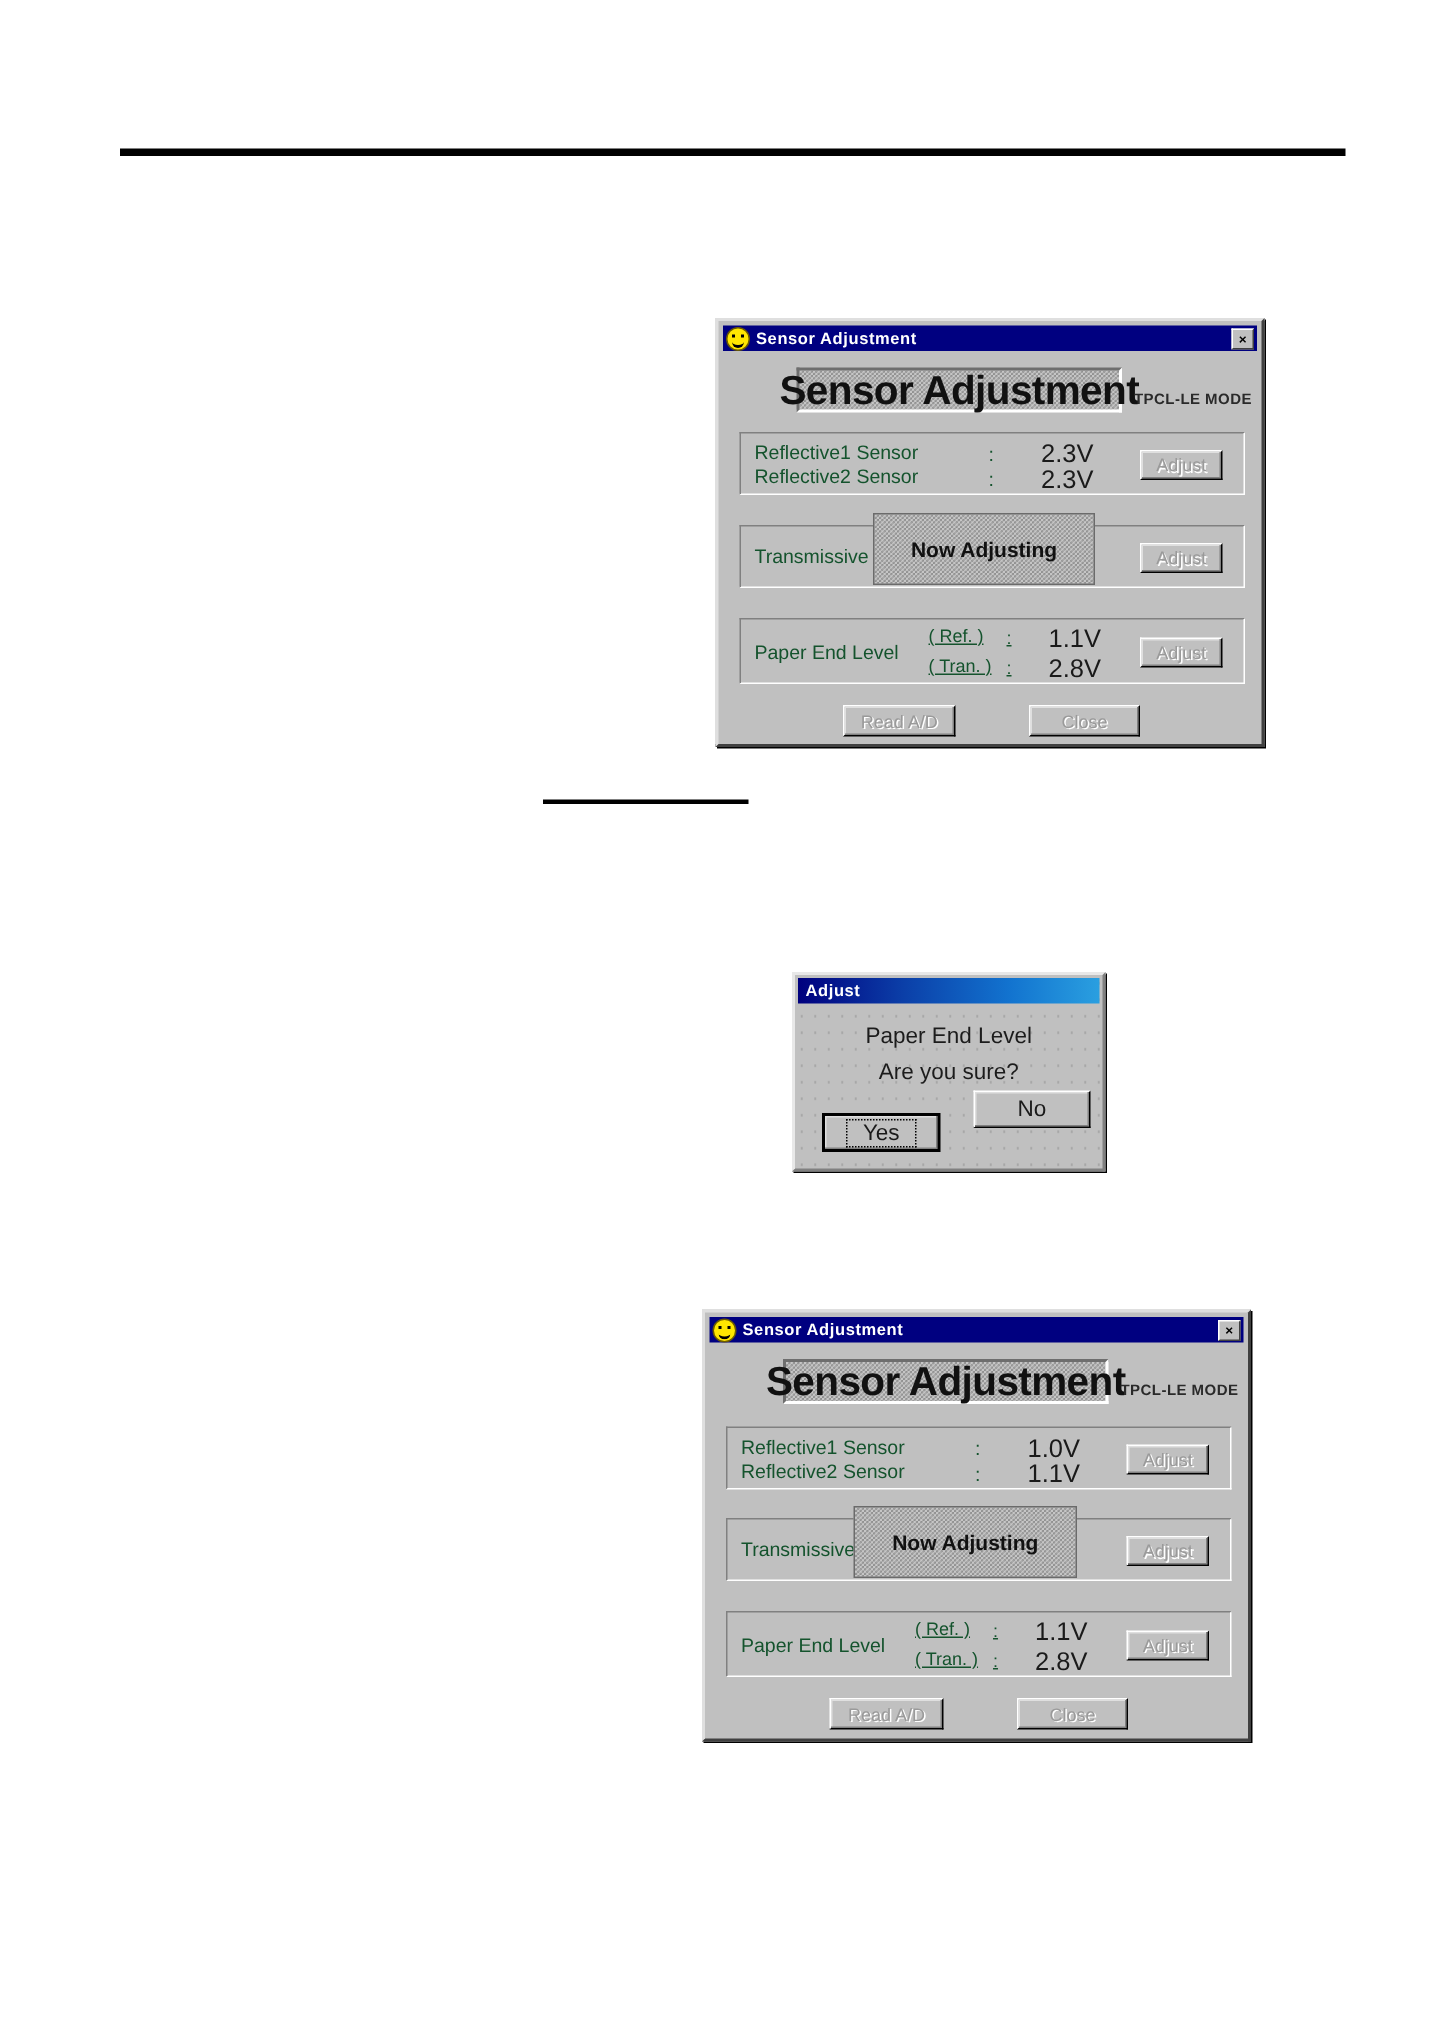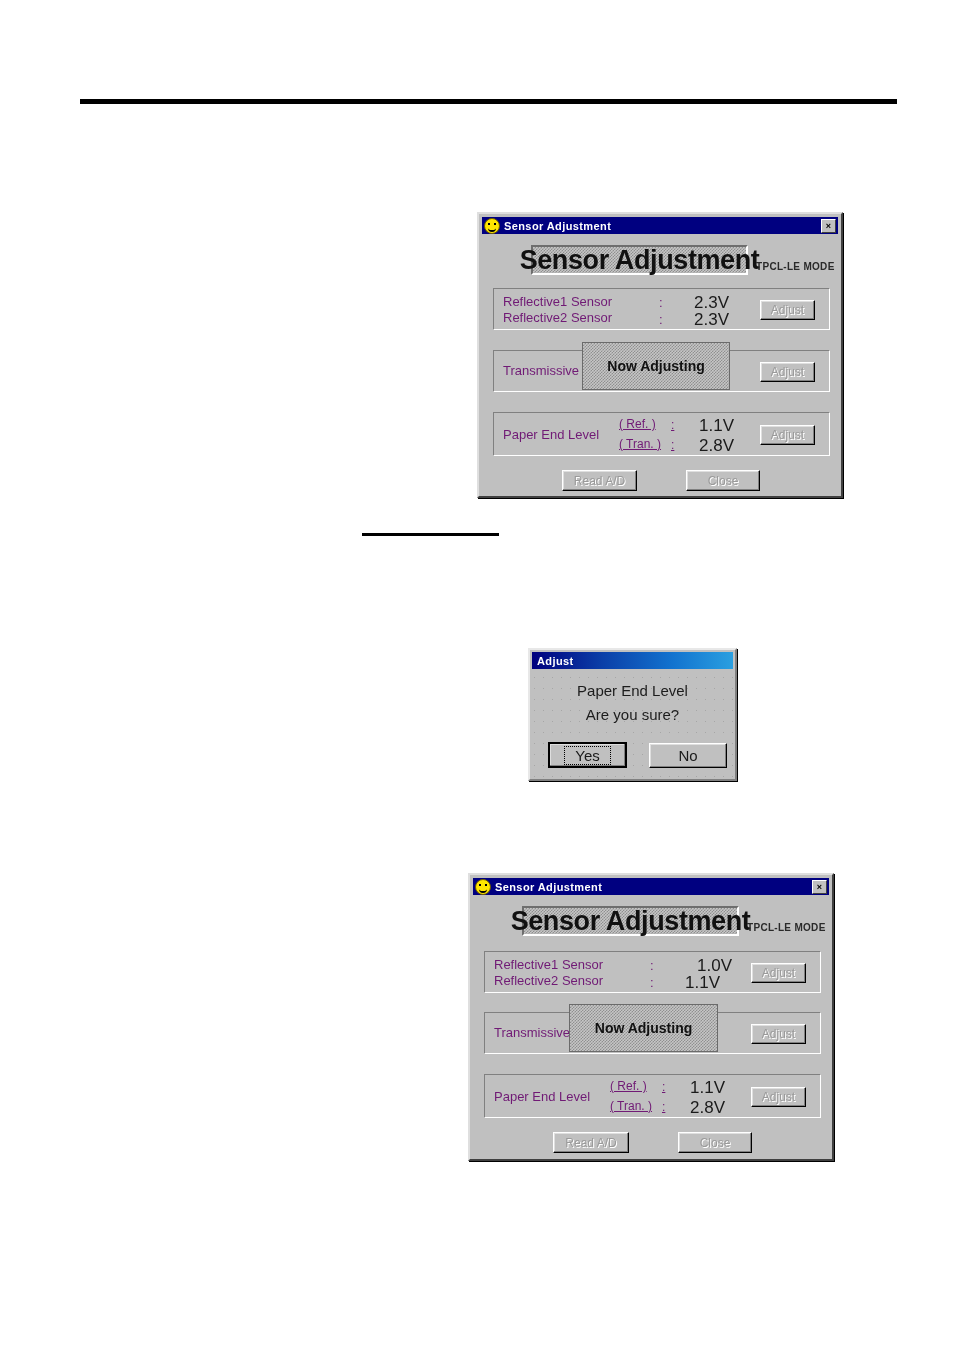--- a/index.html
+++ b/index.html
@@ -150,21 +150,21 @@
     box-sizing:border-box;
     border:1px solid;
     border-top-color:#808080;
     border-left-color:#808080;
     border-right-color:#ffffff;
     border-bottom-color:#ffffff;
   }
   .lbl{
     position:absolute;
     font-size:13px;
-    color:#701a75;
+    color:#14532d;
     white-space:nowrap;
     font-family:"Liberation Sans", sans-serif;
   }
   .lbl.sm{font-size:12px;text-decoration:underline;}
   .val{
     position:absolute;
     font-size:17px;
     color:#1a1a1a;
     white-space:nowrap;
     font-family:"Liberation Sans", sans-serif;
@@ -290,42 +290,42 @@
   <div class="titlebar gradient" style="left:2px;right:2px;top:2px;height:17px;">
     <div class="title-text" style="margin-left:3px;">Adjust</div>
   </div>
 
   <div class="confirm-line" style="top:32px;">Paper  End  Level</div>
   <div class="confirm-line" style="top:56px;">Are you sure?</div>
 
   <div class="btn default" style="left:18px;top:92px;width:79px;height:26px;font-size:15px;">
     <span class="focus-ring">Yes</span>
   </div>
-  <div class="btn" style="left:119px;top:93px;width:78px;height:25px;font-size:15px;">No</div>
+  <div class="btn" style="left:119px;top:77px;width:78px;height:25px;font-size:15px;">No</div>
 </div>
 
 <div class="win-dialog" style="left:468px;top:873px;width:366px;height:288px;">
 
   <div class="titlebar">
     <div class="smiley"></div>
     <div class="title-text">Sensor Adjustment</div>
     <div class="title-close">×</div>
   </div>
 
   <div class="hdr-row" style="left:52px;top:31px;">
     <div class="hdr-box dither" style="width:217px;height:30px;">
       <span class="hdr-title">Sensor Adjustment</span>
     </div>
     <span class="hdr-mode">TPCL-LE MODE</span>
   </div>
 
   <div class="panel" style="left:14px;top:76px;width:337px;height:42px;">
     <div class="lbl" style="left:9px;top:5px;">Reflective1 Sensor</div>
     <div class="lbl" style="left:165px;top:6px;">:</div>
-    <div class="val" style="left:212px;top:4px;">1.0V</div>
+    <div class="val" style="left:200px;top:4px;">1.0V</div>
 
     <div class="lbl" style="left:9px;top:21px;">Reflective2 Sensor</div>
     <div class="lbl" style="left:165px;top:23px;">:</div>
     <div class="val" style="left:200px;top:21px;">1.1V</div>
 
     <div class="btn disabled" style="left:266px;top:11px;width:55px;height:20px;">Adjust</div>
   </div>
 
   <div class="panel" style="left:14px;top:137px;width:337px;height:42px;">
     <div class="lbl" style="left:9px;top:12px;">Transmissive</div>

